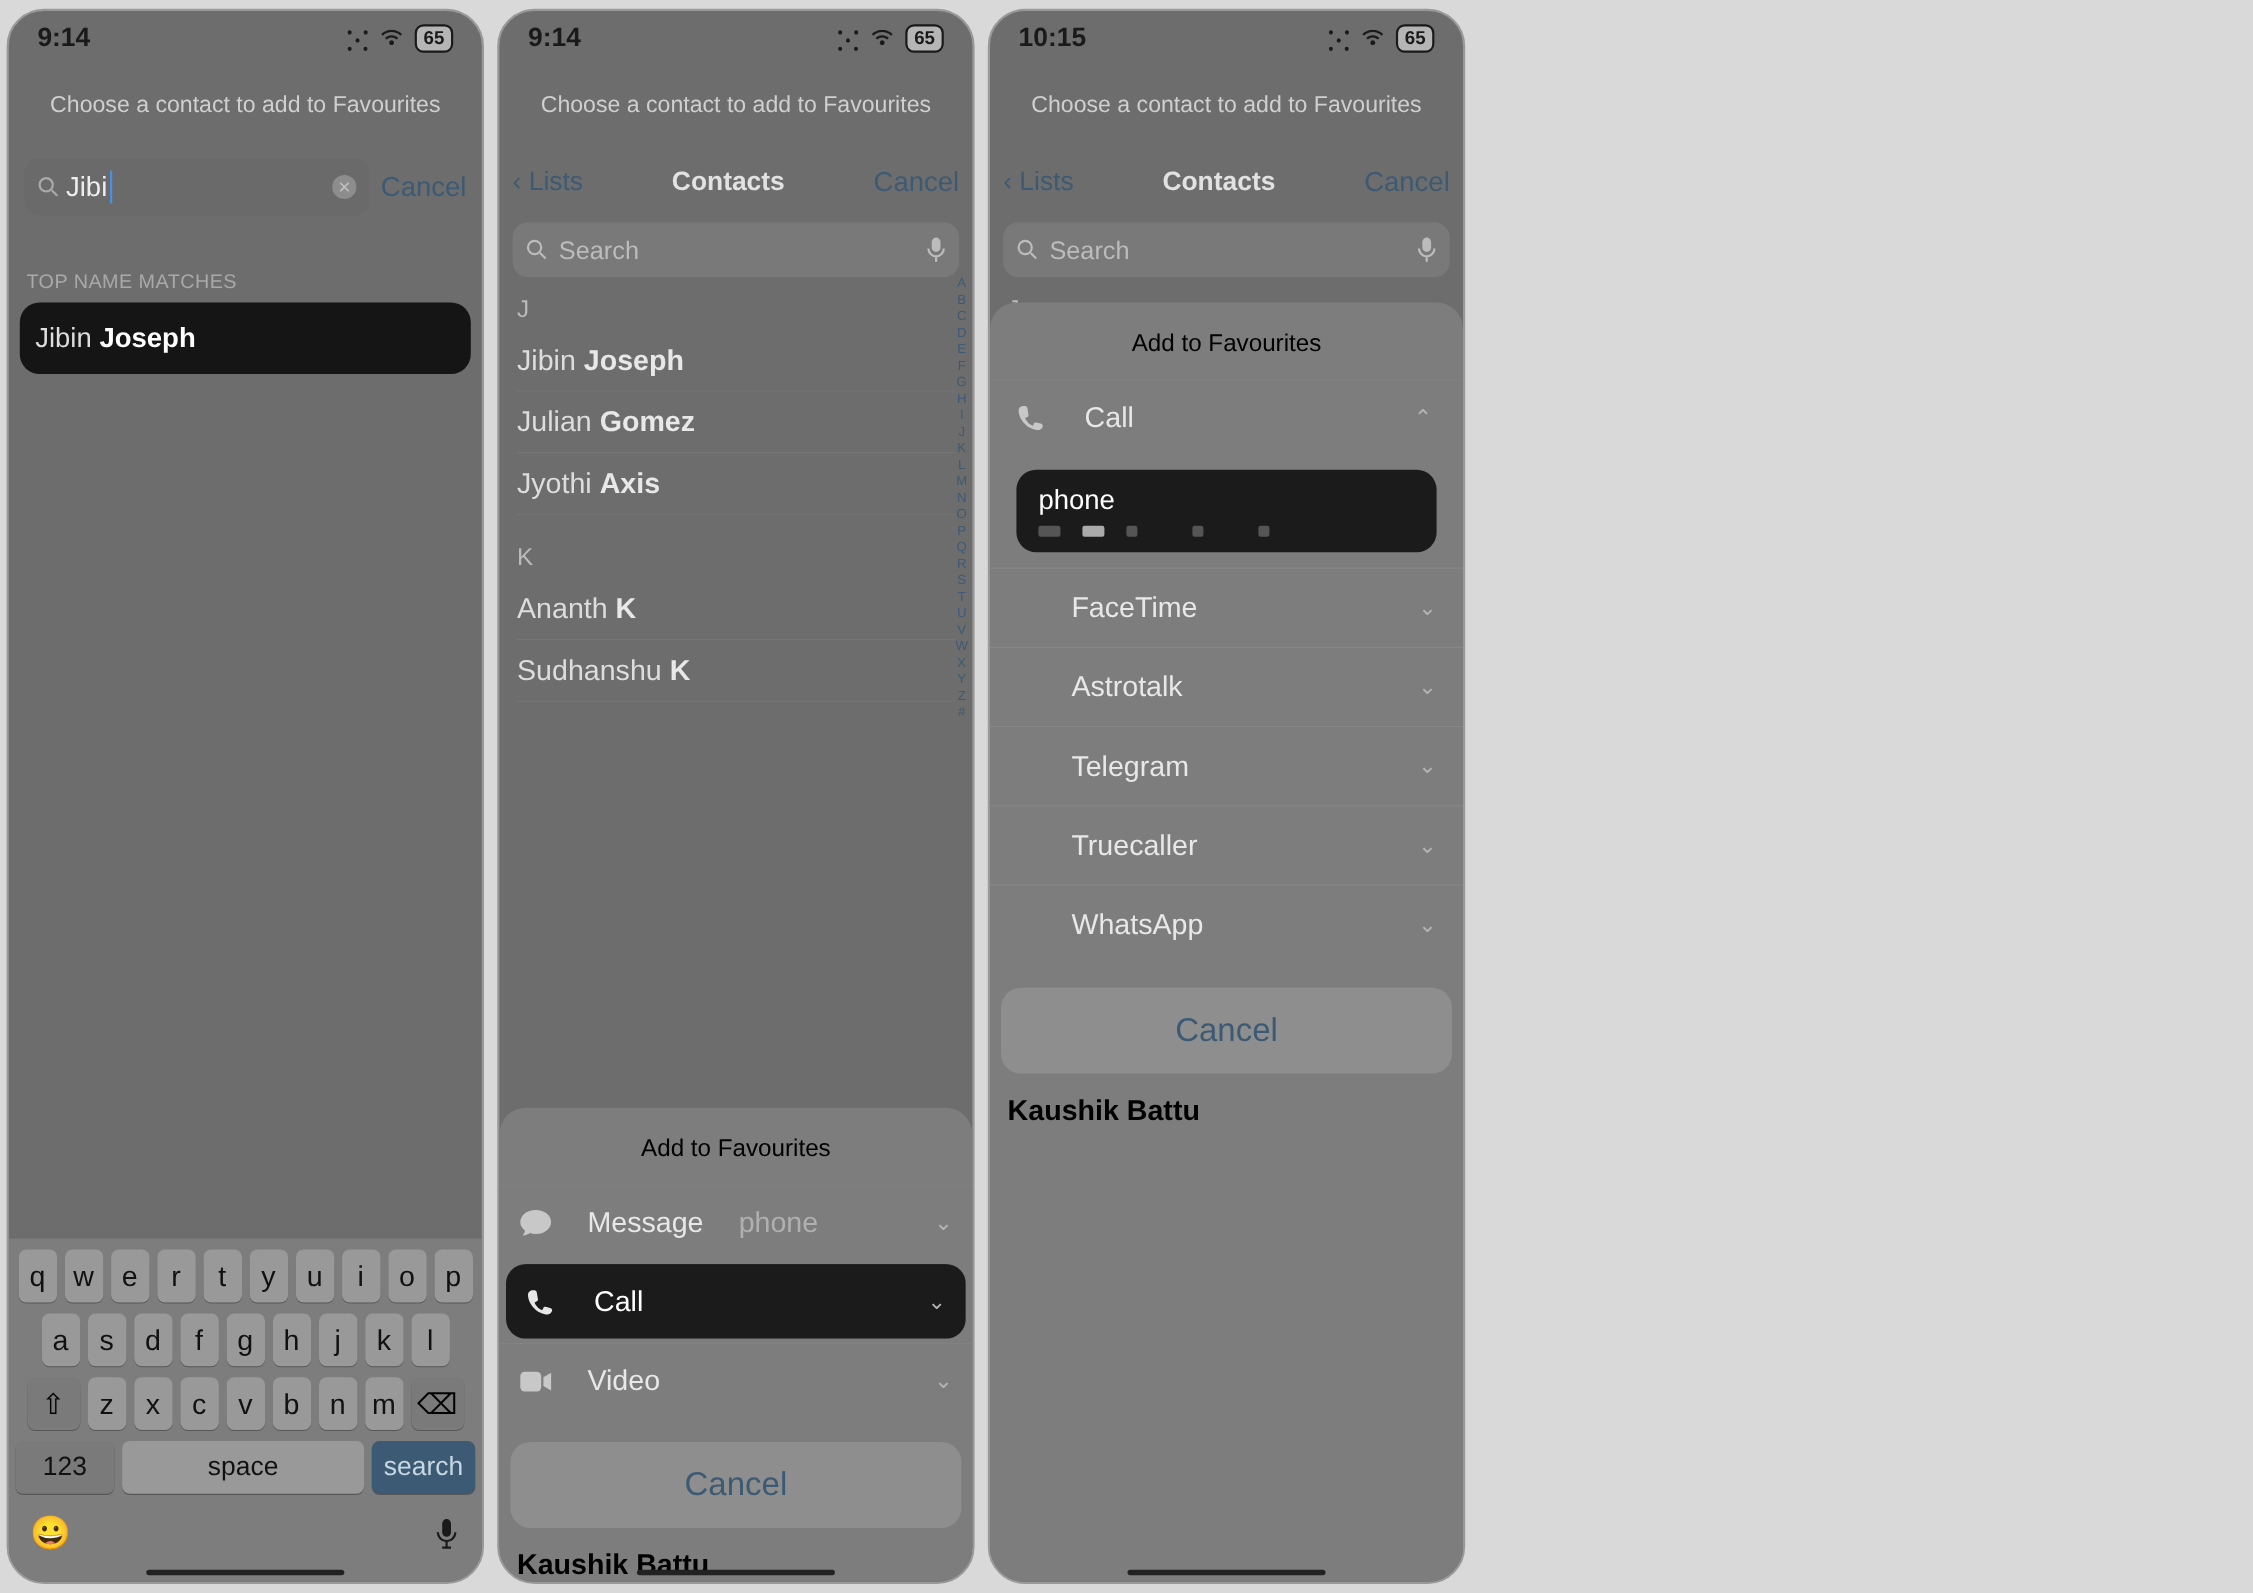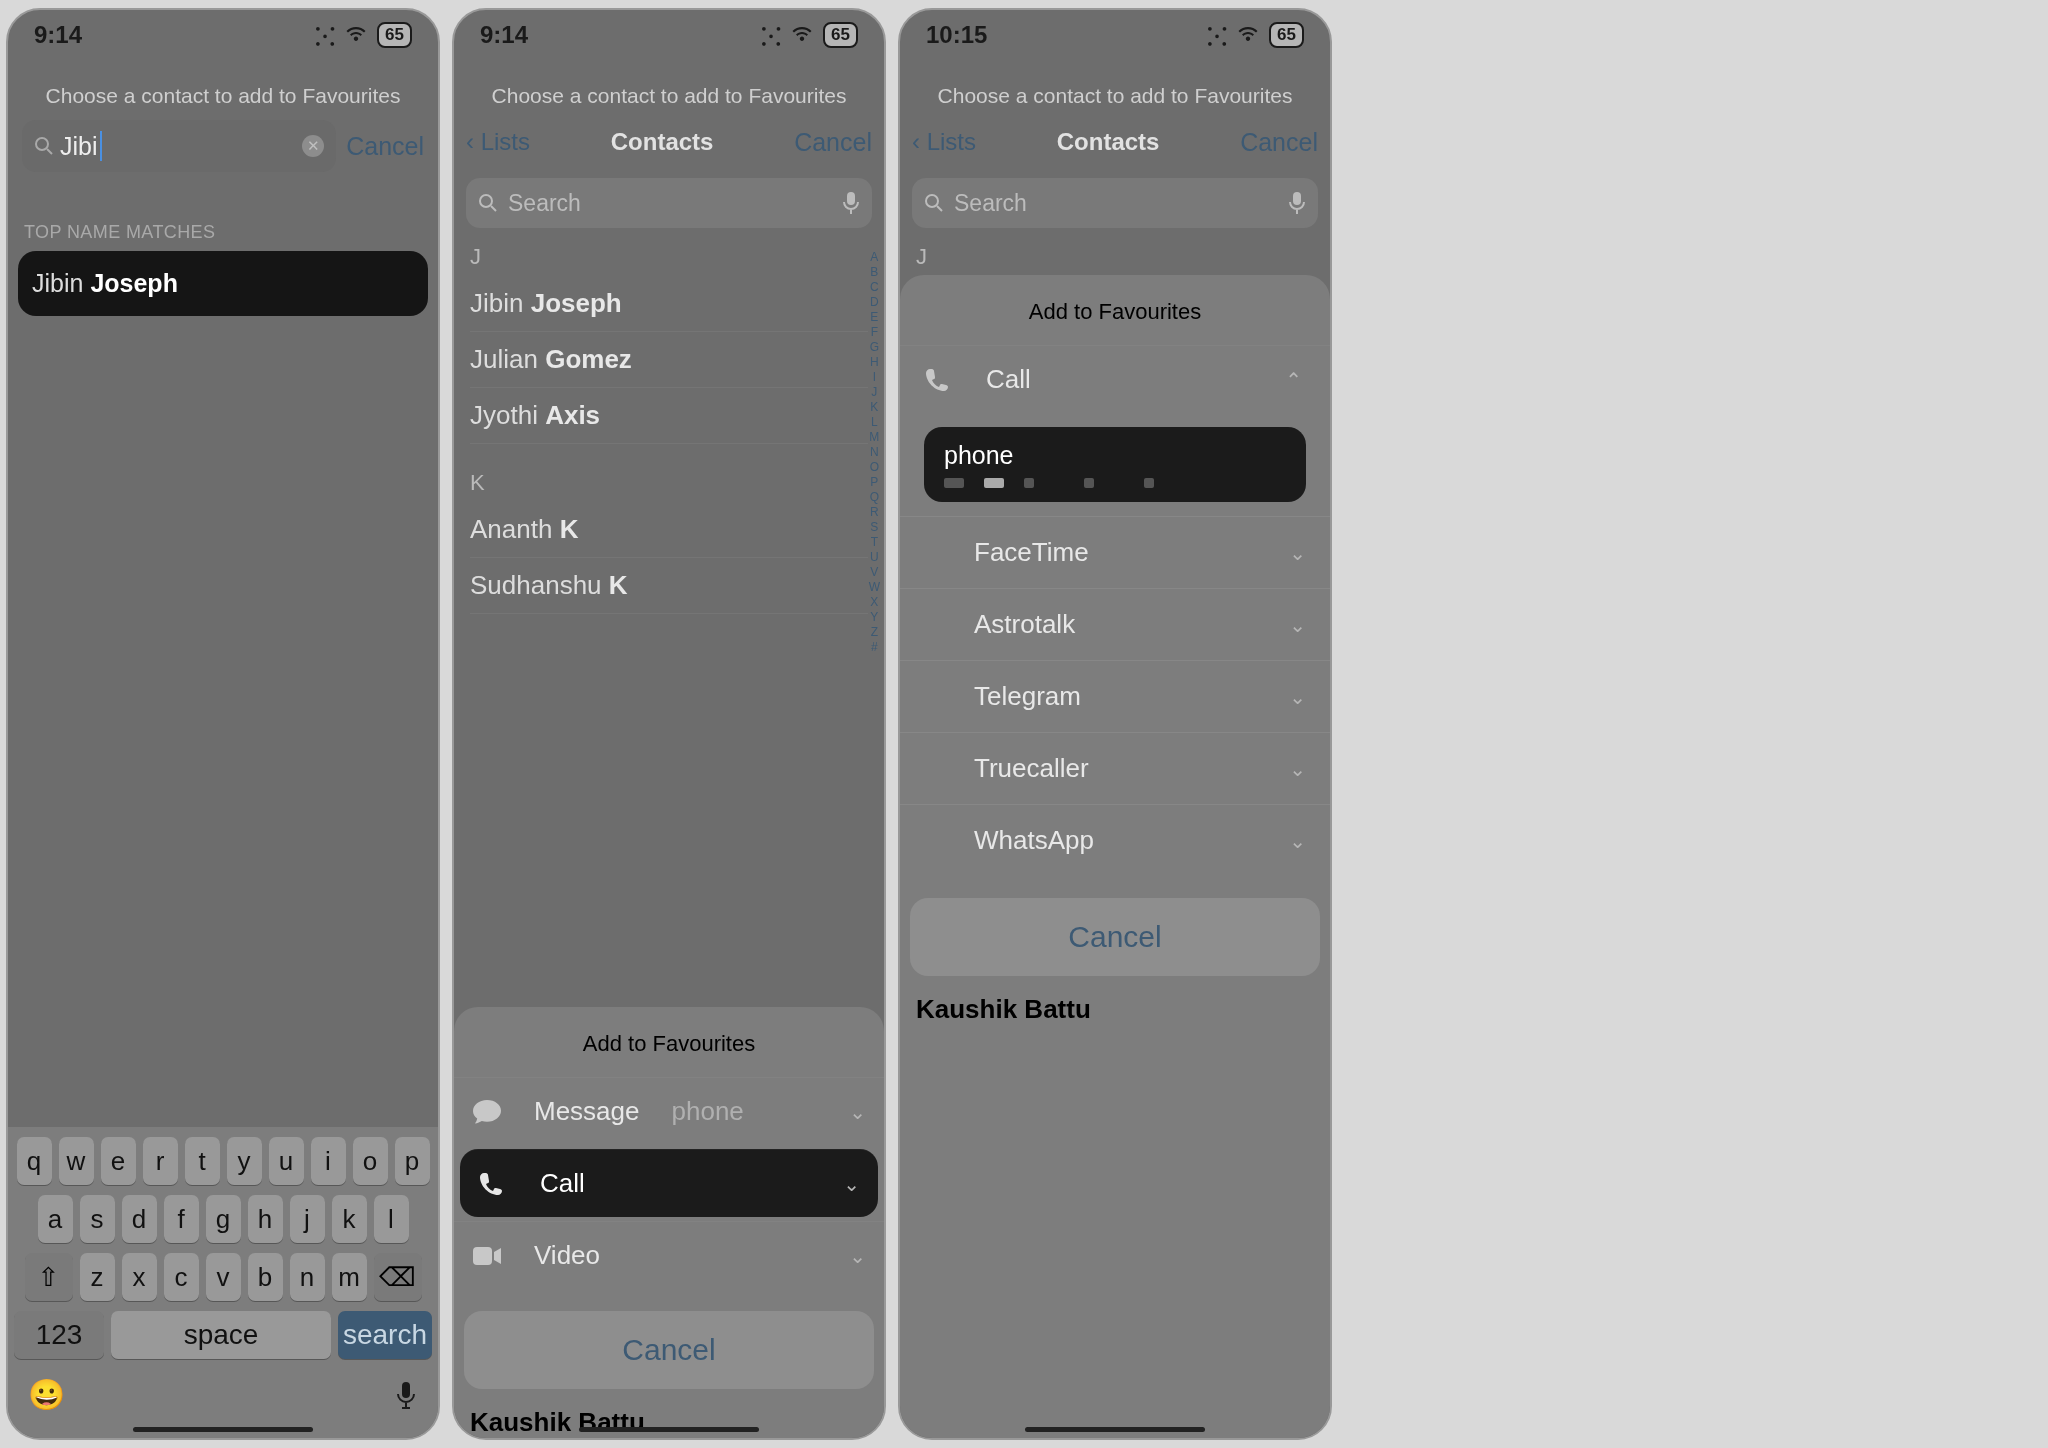--- a/index.html
+++ b/index.html
@@ -16,41 +16,41 @@
     --sub:#c8c8c8;
   }
   body{margin:0;background:var(--bg);font-family:-apple-system,Helvetica,Arial,sans-serif;}
   .stage{width:1920px;height:1448px;display:flex;background:var(--bg);}
   .phone{width:430px;margin:8px 6px;border-radius:34px;background:var(--mid);overflow:hidden;position:relative;border:2px solid #999;}
   
   .status{display:flex;justify-content:space-between;align-items:center;height:50px;padding:0 26px;color:#1a1a1a;font-weight:600;font-size:24px;}
   .status .right{display:flex;align-items:center;gap:10px;}
   .bat{display:inline-flex;align-items:center;border:2px solid #1a1a1a;border-radius:8px;padding:1px 6px;font-size:17px;font-weight:700;background:#b5b5b5;}
   .icon{display:inline-block;}
-  .sheet-title{text-align:center;color:#cfcfcf;font-size:21px;margin:24px 0 12px;}
+  .sheet-title{text-align:center;color:#cfcfcf;font-size:21px;margin:24px 0 36px;}
   
   .searchbar{display:flex;align-items:center;margin:0 14px;gap:10px;}
   .searchinput{flex:1;display:flex;align-items:center;background:#6a6a6a;border-radius:14px;height:52px;padding:0 12px;}
   .searchinput .mag{color:#a9a9a9;margin-right:6px;}
   .searchinput .val{font-size:25px;color:#eee;}
   .cursor{display:inline-block;width:2px;height:30px;background:#4a90e2;margin-left:2px;vertical-align:middle;}
   .clear{width:22px;height:22px;border-radius:50%;background:#8d8d8d;color:#bfbfbf;display:flex;align-items:center;justify-content:center;font-size:15px;margin-left:auto;}
   .cancel{color:var(--blue);font-size:25px;}
   .sect{font-size:18px;color:#a9a9a9;margin:50px 0 8px 16px;letter-spacing:0.4px;}
   .match{margin:0 10px;background:#151515;border-radius:18px;padding:18px 14px;font-size:25px;color:#ddd;}
   .match b{color:#fff;font-weight:700;}
   
   .kb{position:absolute;bottom:0;left:0;right:0;background:#7d7d7d;padding:10px 6px 18px;}
   .kbrow{display:flex;justify-content:center;gap:7px;margin-bottom:10px;}
   .key{background:#999;border-radius:7px;width:35px;height:48px;display:flex;align-items:center;justify-content:center;font-size:26px;color:#111;box-shadow:0 1px 0 rgba(0,0,0,.3);}
   .key.wide{width:48px;background:#7a7a7a;color:#000;}
   .key.space{flex:1;}
   .key.sbtn{background:#3d5a74;color:#c8d7e3;}
   .kbbot{display:flex;align-items:center;justify-content:space-between;padding:8px 14px;}
-  .kbrow.fn .key{font-size:28px;height:48px;}
+  .kbrow.fn .key{font-size:24px;height:48px;}
   .kbrow.fn .key.num{width:90px;background:#7a7a7a;}
   .kbrow.fn .key.space{width:206px;}
   .kbrow.fn .key.sbtn{width:94px;}
   .home{position:absolute;bottom:6px;left:50%;transform:translateX(-50%);width:180px;height:5px;background:#222;border-radius:3px;}
   
   .nav{display:flex;align-items:center;justify-content:space-between;padding:0 12px;height:44px;}
   .nav .back{color:var(--blue);font-size:24px;}
   .nav .ttl{font-size:24px;font-weight:600;color:#e2e2e2;}
   .srch{margin:14px 12px 10px;background:#797979;border-radius:14px;height:50px;display:flex;align-items:center;padding:0 12px;color:#bcbcbc;font-size:23px;justify-content:space-between;}
   .section-letter{color:#bababa;font-size:22px;padding:6px 16px;}

